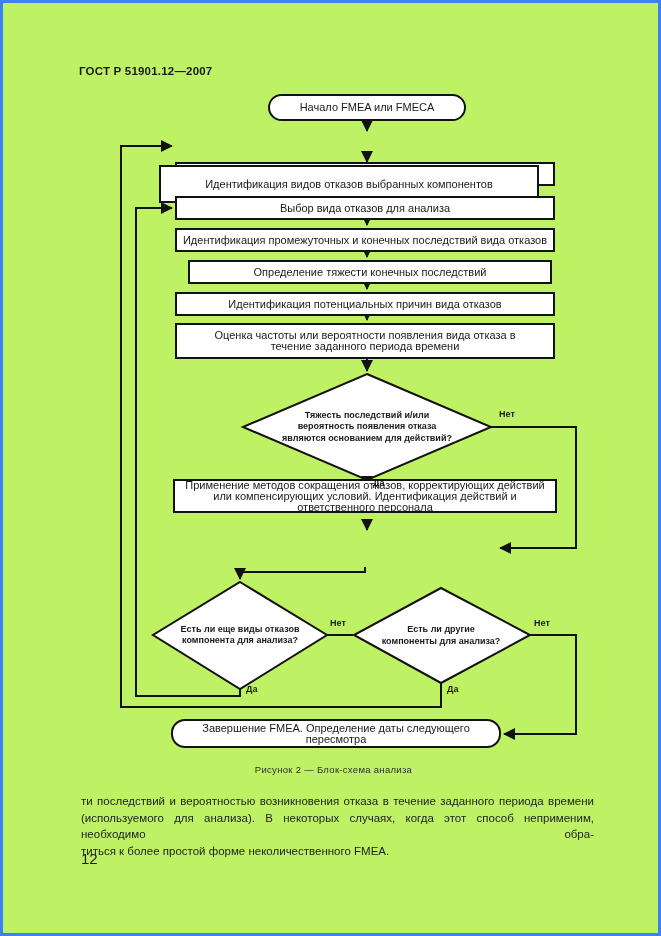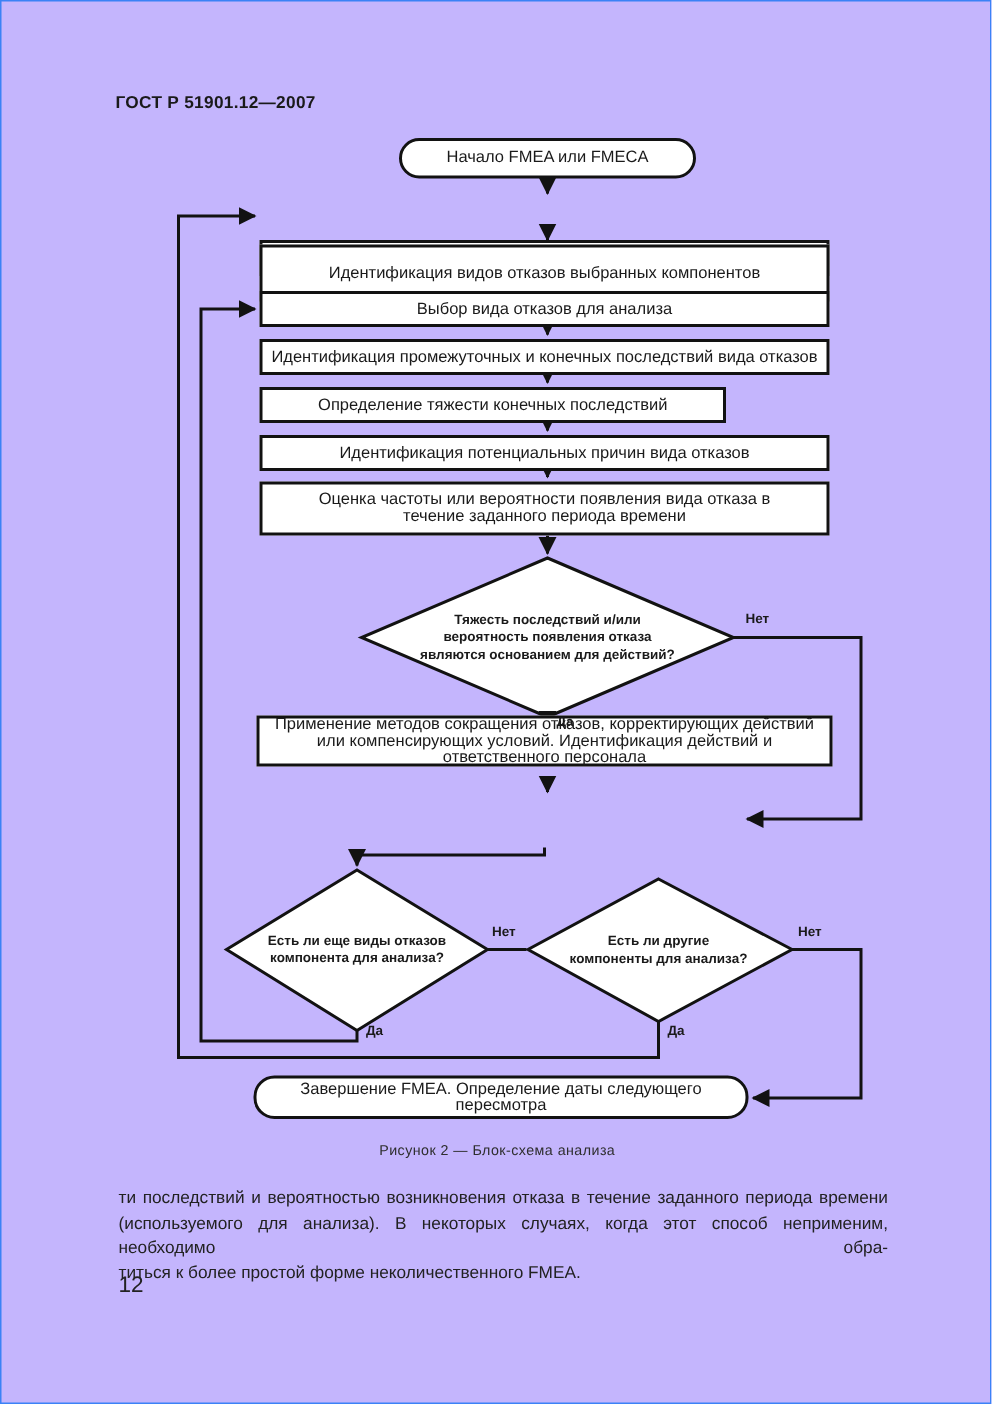--- a/index.html
+++ b/index.html
@@ -1,20 +1,20 @@
 <!DOCTYPE html>
 <html lang="ru"><head>
 <meta charset="utf-8">
 <style>
   html,body{margin:0;padding:0;background:#fff;}
   .page{
     position:relative;
     width:661px;height:936px;
-    background:#c4b5fd;
-    border:1px solid #3b82f6;
+    background:#bef264;
+    border:3px solid #3b82f6;
     box-sizing:border-box;
     font-family:"Liberation Sans", sans-serif;
     color:#1a1a1a;
     overflow:hidden;
   }
   .doc-header{
     position:absolute;left:76px;top:62px;
     font-size:11.5px;font-weight:bold;letter-spacing:.2px;
   }
   .fc-svg{position:absolute;left:0;top:0;width:661px;height:936px;}
@@ -88,24 +88,24 @@
 
       <polyline points="438,680 438,704 118,704 118,143 169,143" marker-end="url(#arr)"></polyline>
 
       <polyline points="527,632 573,632 573,731 501,731" marker-end="url(#arr)"></polyline>
     </g>
   </svg>
 
   <div class="node terminator" style="left:265px;top:91px;width:198px;height:27px;">Начало FMEA или FMECA</div>
 
   <div class="node" style="left:172px;top:131px;width:380px;height:24px;margin-top:28px;">Выбор компонентов объекта для анализа</div>
-  <div class="node" style="left:172px;top:162px;width:380px;height:38px;">Идентификация видов отказов выбранных компонентов</div>
+  <div class="node" style="left:156px;top:162px;width:380px;height:38px;">Идентификация видов отказов выбранных компонентов</div>
   <div class="node" style="left:172px;top:193px;width:380px;height:24px;">Выбор вида отказов для анализа</div>
   <div class="node" style="left:172px;top:225px;width:380px;height:24px;">Идентификация промежуточных и конечных последствий вида отказов</div>
-  <div class="node" style="left:172px;top:257px;width:311px;height:24px;">Определение тяжести конечных последствий</div>
+  <div class="node" style="left:185px;top:257px;width:364px;height:24px;">Определение тяжести конечных последствий</div>
   <div class="node" style="left:172px;top:289px;width:380px;height:24px;">Идентификация потенциальных причин вида отказов</div>
   <div class="node" style="left:172px;top:320px;width:380px;height:36px;padding:2px 30px;">Оценка частоты или вероятности появления вида отказа в течение заданного периода времени</div>
 
   <div class="dtext" style="left:277px;top:395px;width:174px;height:58px;">Тяжесть последствий и/или вероятность появления отказа являются основанием для действий?</div>
 
   <div class="node" style="left:170px;top:476px;width:384px;height:34px;padding:2px 8px;">Применение методов сокращения отказов, корректирующих действий или компенсирующих условий. Идентификация действий и ответственного персонала</div>
 
   <div class="dtext" style="left:172px;top:604px;width:130px;height:56px;">Есть ли еще виды отказов компонента для анализа?</div>
   <div class="dtext" style="left:378px;top:610px;width:120px;height:45px;">Есть ли другие компоненты для анализа?</div>
 

